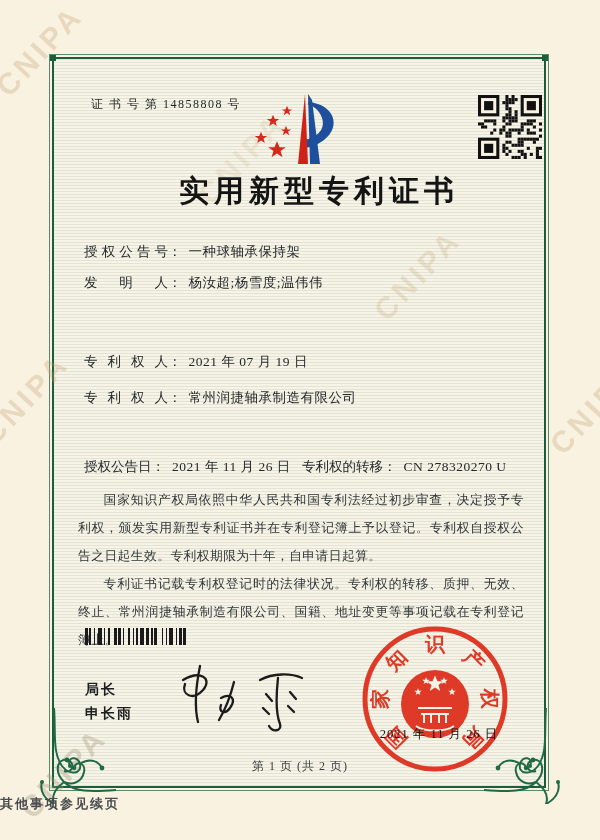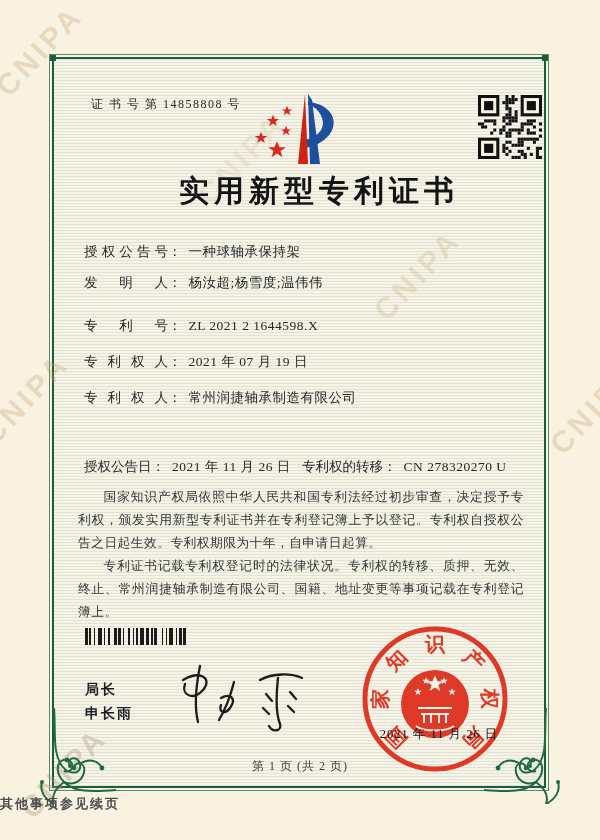--- a/index.html
+++ b/index.html
@@ -44,21 +44,21 @@
   }
   
   .row{position:absolute;z-index:2;left:84px;font-size:13.5px;white-space:nowrap;color:#26292c;}
   .r0{top:243px;}.r1{top:274px;}.r2{top:317px;}.r3{top:353px;}
   .r4{top:389px;}.r5{top:426px;}.r6{top:458px;}
   .flabel{display:inline-block;width:84px;text-align:justify;text-align-last:justify;vertical-align:top;}
   .fvalue{margin-left:7px;letter-spacing:.5px;}
   .pair2{position:absolute;left:218px;top:0;white-space:nowrap;}
   
   .body-text{position:absolute;z-index:2;left:78px;top:486px;width:446px;
-    font-size:12.8px;line-height:23px;letter-spacing:.4px;color:#33373a;text-align:justify;}
+    font-size:12.8px;line-height:28px;letter-spacing:.4px;color:#33373a;text-align:justify;}
   .body-text p{margin:0;text-indent:2em;}
   
   .barcode{position:absolute;z-index:2;left:85px;top:628px;width:158px;height:17px;
     display:flex;align-items:stretch;overflow:hidden;}
   .barcode div{height:100%;}
   
   .signer{position:absolute;z-index:2;left:85px;top:677px;
     font-family:"Liberation Sans","DejaVu Sans",sans-serif;font-weight:bold;
     font-size:14px;color:#1d1f21;letter-spacing:2px;line-height:24px;}
   .signature{position:absolute;z-index:2;left:170px;top:660px;}
@@ -230,23 +230,20 @@
     </svg>
 
   <div class="title">实用新型专利证书</div>
 
   <div class="row r0">
     <span class="flabel">授权公告号</span><span>：</span><span class="fvalue">一种球轴承保持架</span>
   </div>
   <div class="row r1">
     <span class="flabel">发明人</span><span>：</span><span class="fvalue">杨汝超;杨雪度;温伟伟</span>
   </div>
-  <div class="row r2">
-    <span class="flabel">专利号</span><span>：</span><span class="fvalue">ZL 2021 2 1644598.X</span>
-  </div>
   <div class="row r3">
     <span class="flabel">专利权人</span><span>：</span><span class="fvalue">2021 年 07 月 19 日</span>
   </div>
   <div class="row r4">
     <span class="flabel">专利权人</span><span>：</span><span class="fvalue">常州润捷轴承制造有限公司</span>
   </div>
   <div class="row r6">
     <span>授权公告日</span><span>：</span><span class="fvalue">2021 年 11 月 26 日</span>
     <span class="pair2">
       <span>专利权的转移</span><span>：</span><span class="fvalue">CN 278320270 U</span>

